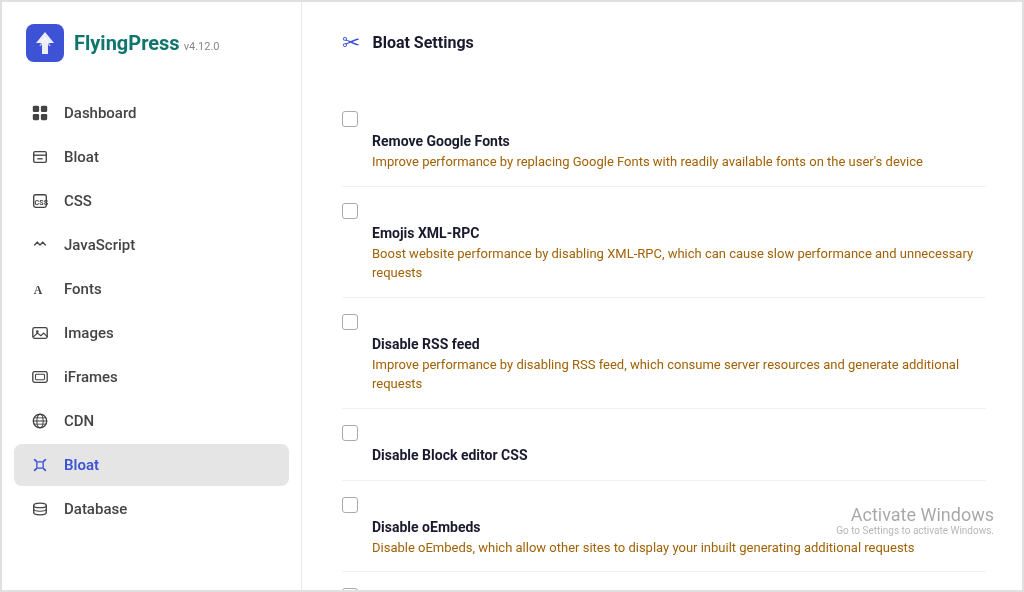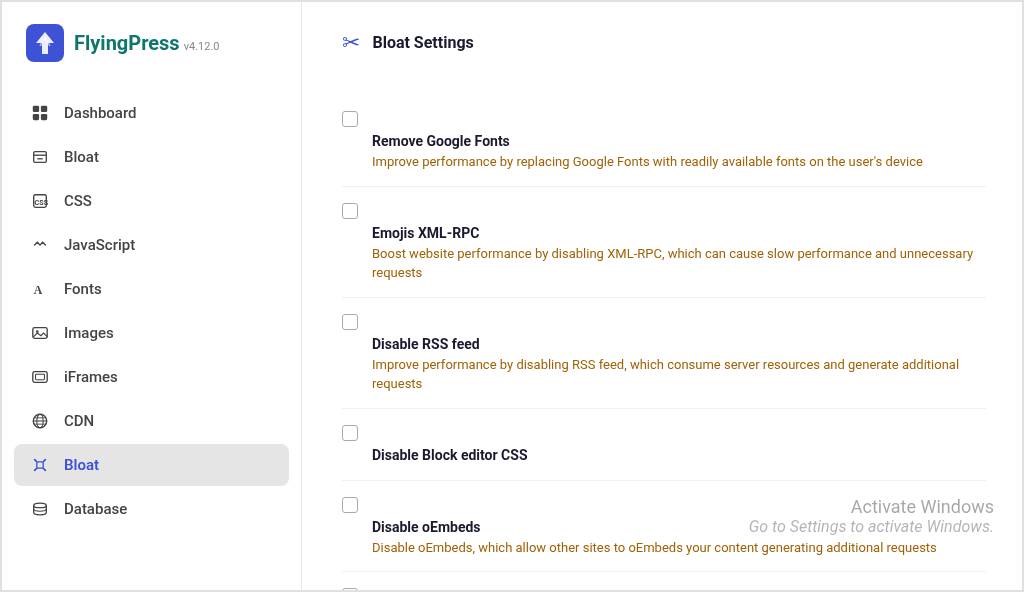--- a/index.html
+++ b/index.html
@@ -161,23 +161,22 @@
       right: 30px;
       text-align: right;
       pointer-events: none;
     }
     .win-watermark-title {
       font-size: 18px;
       color: rgba(0,0,0,0.35);
       font-weight: 400;
     }
     .win-watermark-sub {
-      font-size: 16px;
+      font-size: 10px;
       color: rgba(0,0,0,0.3);
-      font-style: italic;
     }
   </style>
 </head>
 <body>
 
 <aside class="sidebar">
   <div class="sidebar-logo">
     <svg class="logo-icon" viewBox="0 0 38 38" fill="none" xmlns="http://www.w3.org/2000/svg">
       <rect width="38" height="38" rx="8" fill="#3d52d5"></rect>
       <path d="M10 19 L19 8 L28 19 L22 19 L22 30 L16 30 L16 19 Z" fill="white" opacity="0.9"></path>
@@ -339,21 +338,21 @@
       <div class="setting-checkbox"></div>
       <div class="setting-content">
         <div class="setting-title">Disable Block editor CSS</div>
       </div>
     </div>
 
     <div class="setting-item">
       <div class="setting-checkbox"></div>
       <div class="setting-content">
         <div class="setting-title">Disable oEmbeds</div>
-        <div class="setting-desc">Disable oEmbeds, which allow other sites to oEmbeds your content generating additional requests</div>
+        <div class="setting-desc">Disable oEmbeds, which allow other sites to display your inbuilt generating additional requests</div>
       </div>
     </div>
 
 
     <div class="setting-item">
       <div class="setting-checkbox"></div>
       <div class="setting-content">
         <div class="setting-title">Disable WP Cron</div>
       </div>
     </div>

